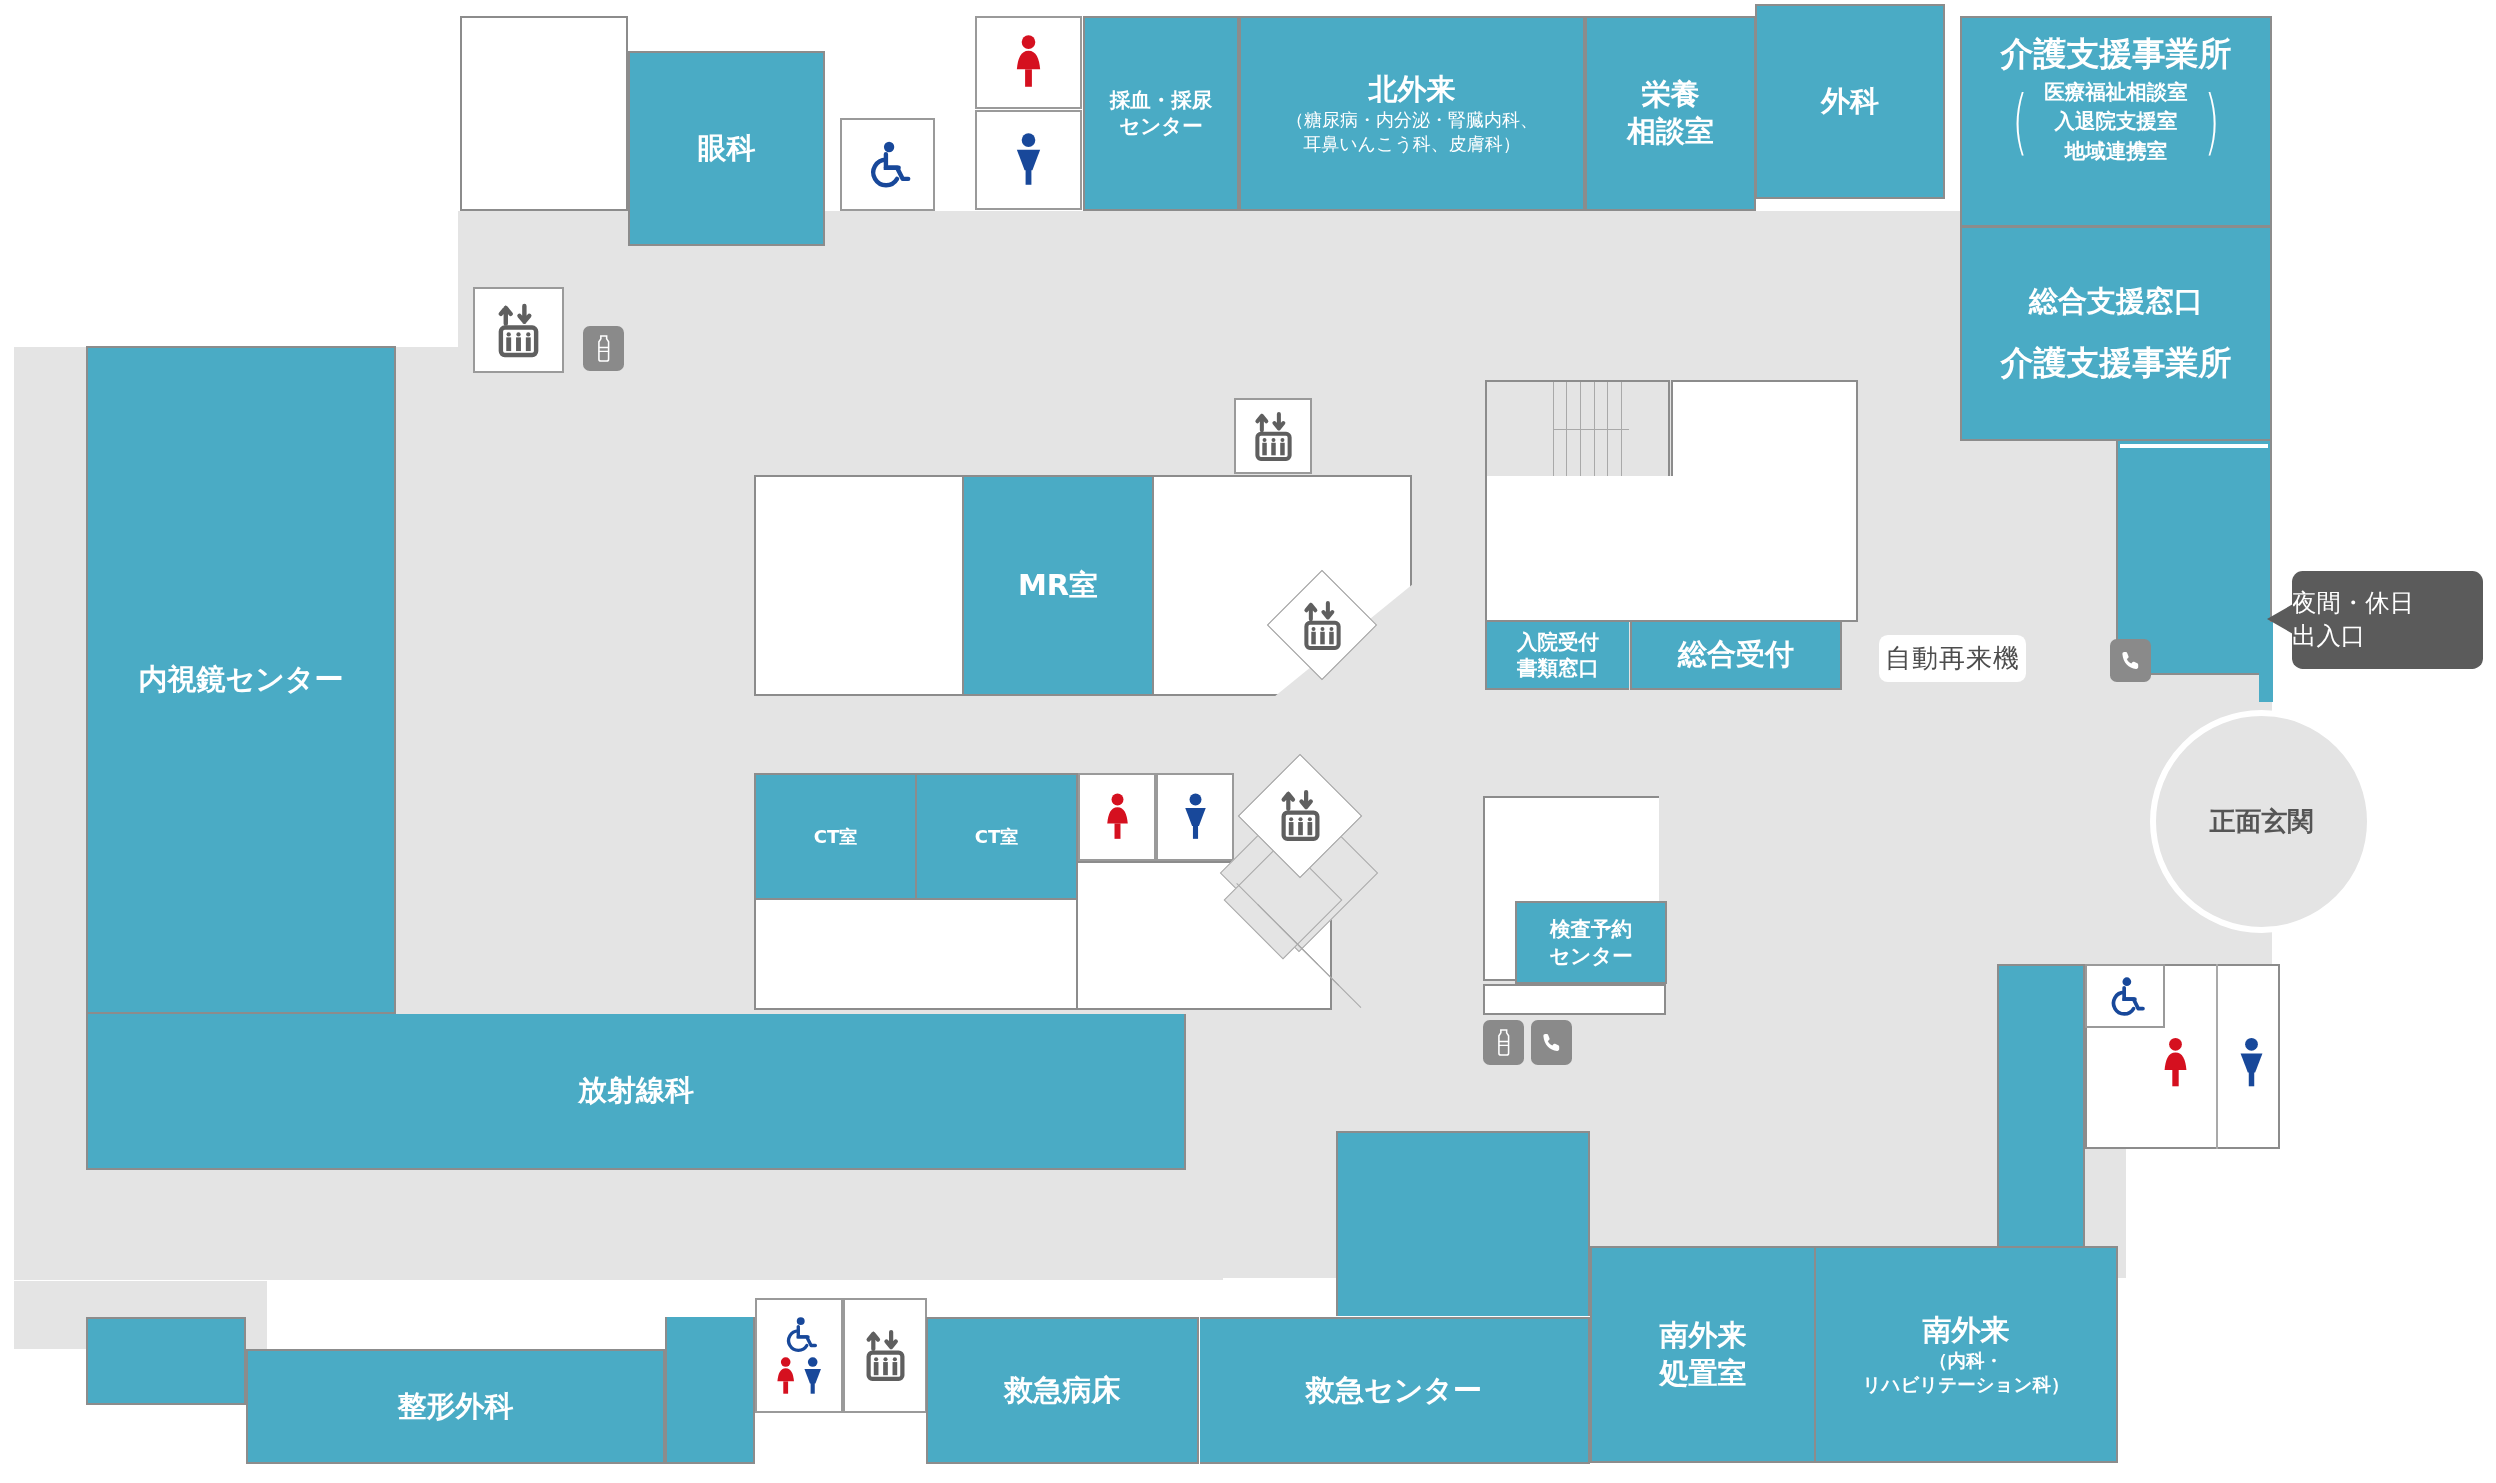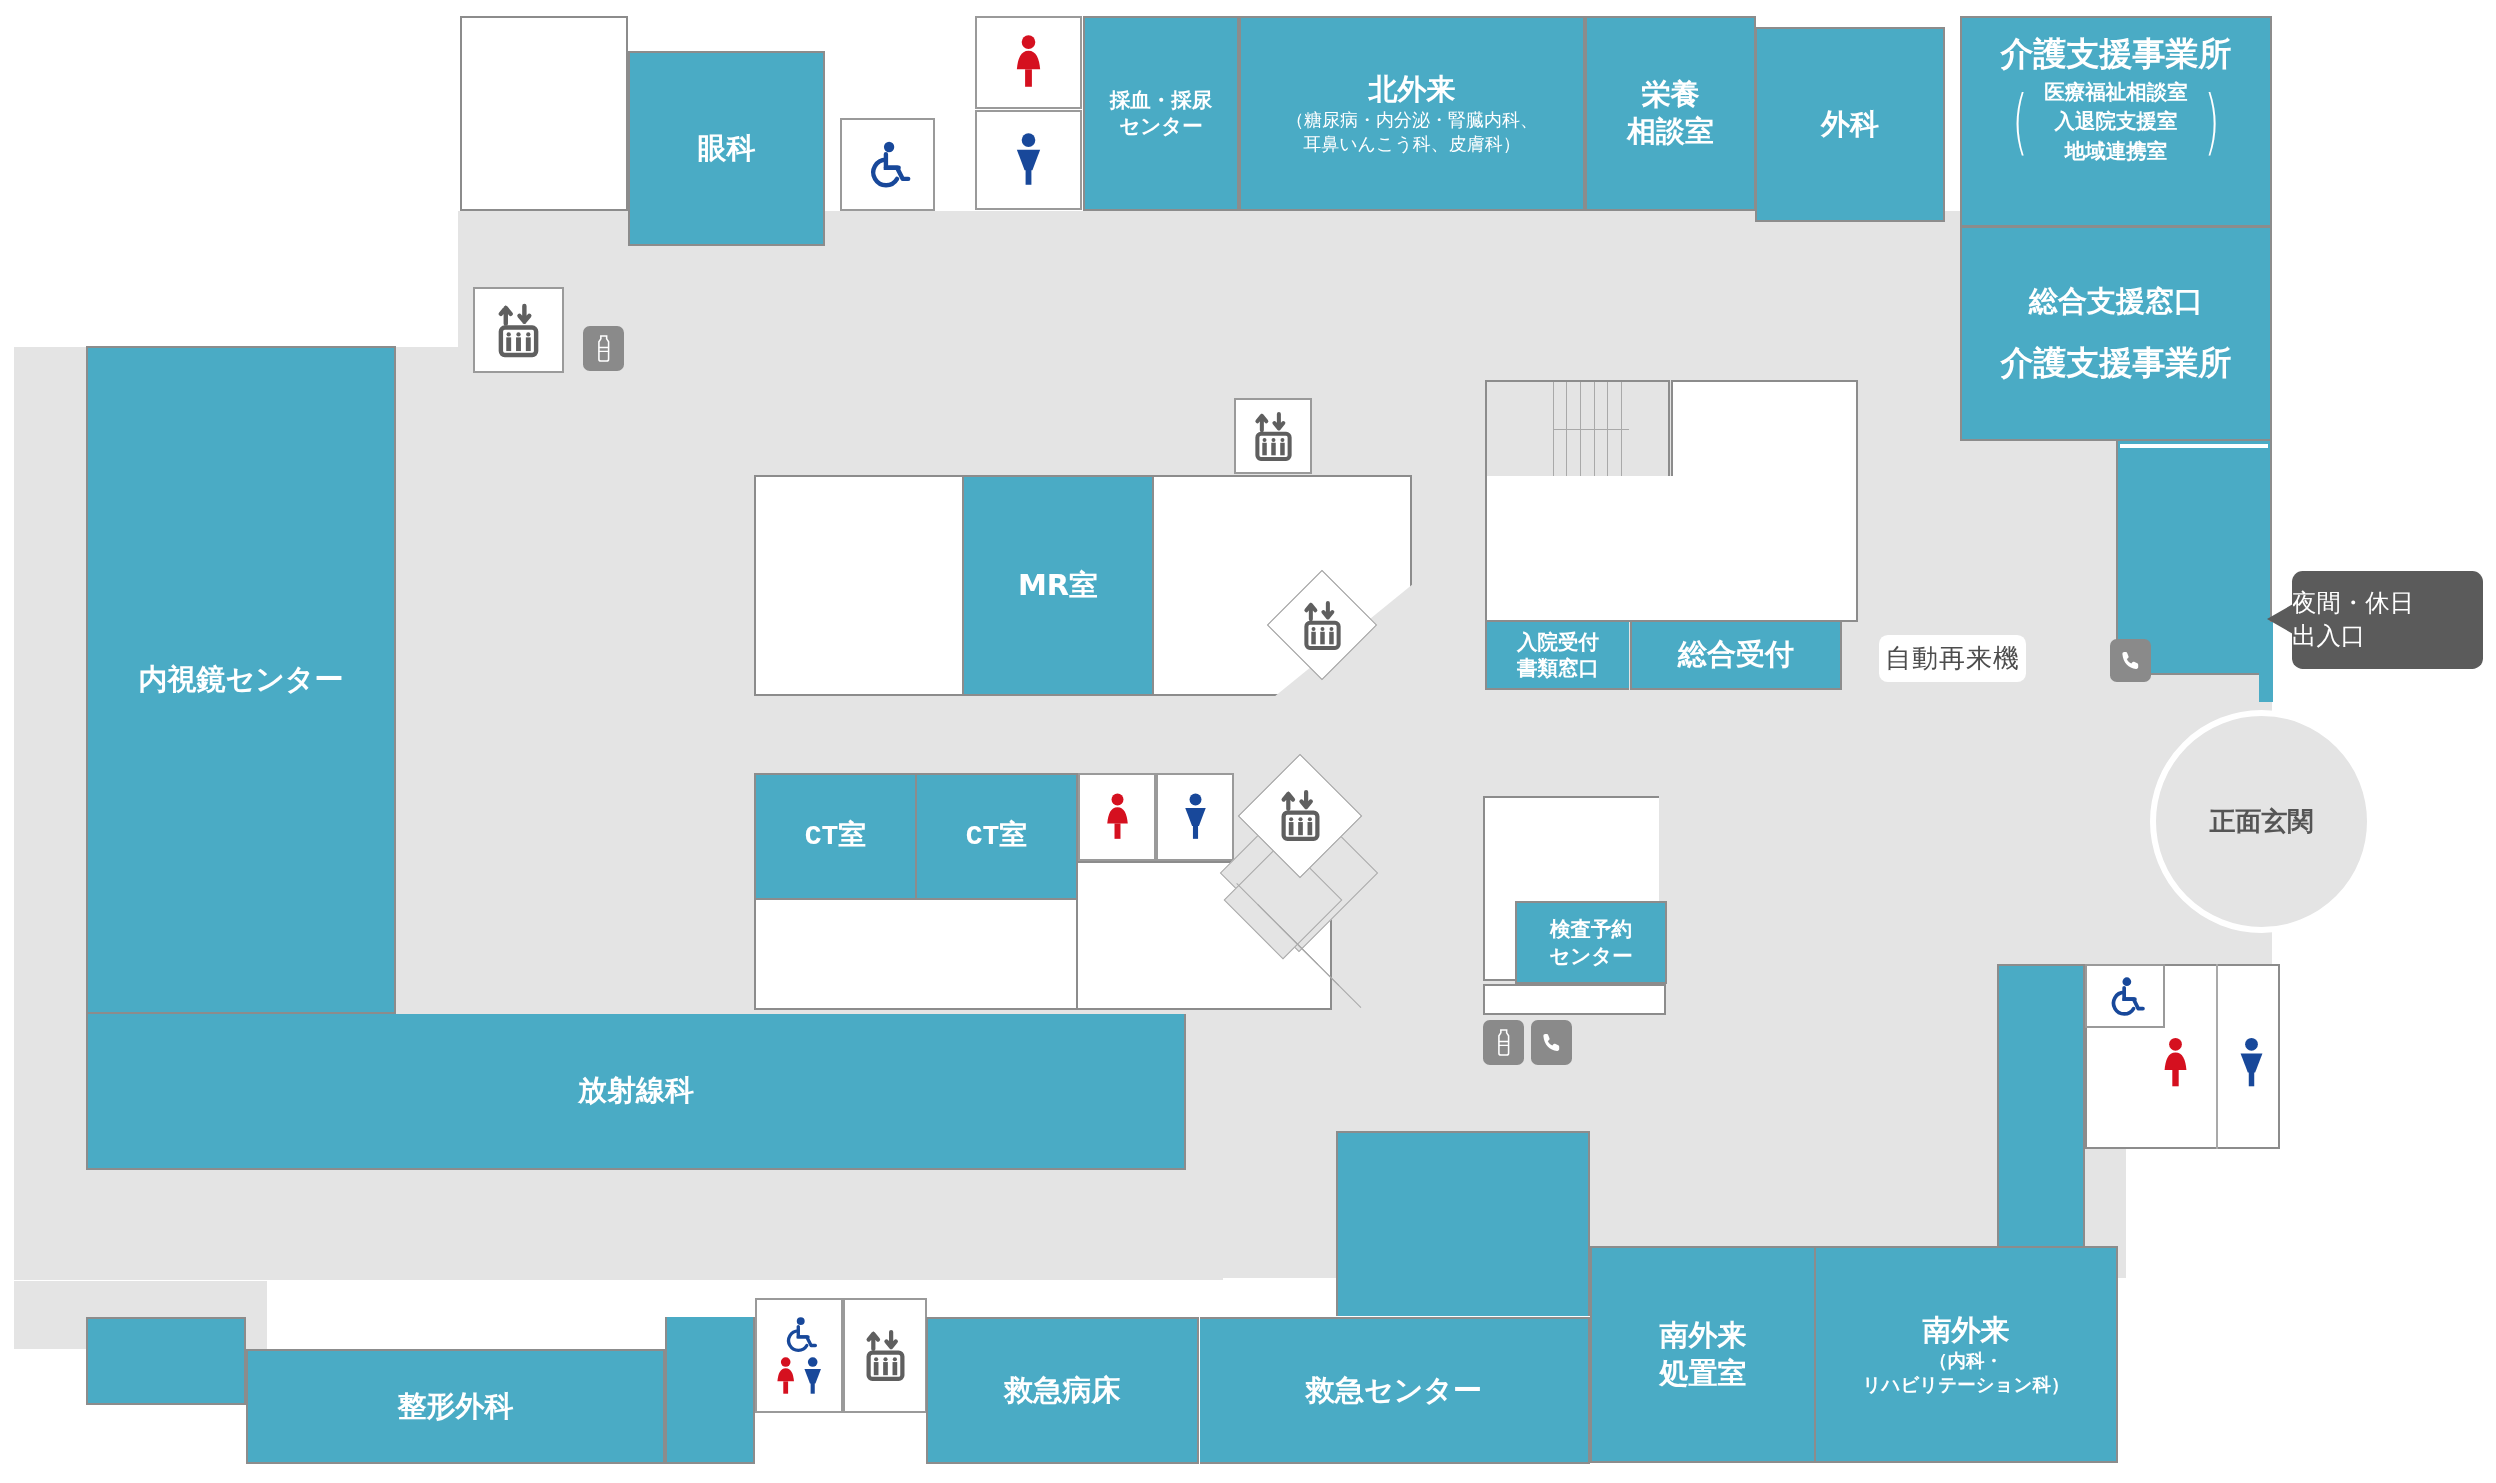--- a/index.html
+++ b/index.html
@@ -11,21 +11,21 @@
   .corr{background:#e4e4e4;}                       
   .room{background:#4aabc5;border:2px solid #8c8c8c;color:#ffffff;
         display:flex;flex-direction:column;align-items:center;justify-content:center;
         text-align:center;line-height:1.28;font-weight:bold;}
   .white{background:#ffffff;border:2px solid #8c8c8c;}
   .nb-l{border-left:none;} .nb-r{border-right:none;}
   .nb-t{border-top:none;} .nb-b{border-bottom:none;}
 
   .t-xxl{font-size:33px;}
   .t-xl{font-size:29px;}
-  .t-lg{font-size:28px;font-family:Liberation Mono, monospace;}
+  .t-lg{font-size:18px;}
   .t-sm{font-size:20.5px;}
   .sub{font-weight:normal;font-size:18px;line-height:1.3;}
   .sub-sm{font-weight:bold;font-size:18.5px;line-height:1.3;}
 
   
   .paren{display:flex;align-items:center;justify-content:center;gap:9.8px;margin-top:3.9px;}
   .paren .brace{font-size:72px;font-weight:300;line-height:.72;transform:scaleX(.55);}
   .paren .inner{display:flex;flex-direction:column;gap:2.9px;font-size:20.5px;font-weight:bold;}
 
   
@@ -115,21 +115,21 @@
     <span class="t-xl">北外来</span>
     <span class="sub">（糖尿病・内分泌・腎臓内科、</span>
     <span class="sub">耳鼻いんこう科、皮膚科）</span>
   </div>
 
   <div class="blk room t-xl" style="left:1585px;top:15.6px;width:171px;height:195px;">
     <span>栄養</span>
     <span>相談室</span>
   </div>
 
-  <div class="blk room t-xl" style="left:1755px;top:27px;width:190px;height:195px;">
+  <div class="blk room t-xl" style="left:1755px;top:4px;width:190px;height:195px;">
     <span>外科</span>
   </div>
 
   <div class="blk room" style="left:1960px;top:15.6px;width:312px;height:211px;justify-content:flex-start;padding-top:15.6px;">
     <span class="t-xxl">介護支援事業所</span>
     <div class="paren">
       <span class="brace">(</span>
       <div class="inner">
         <span>医療福祉相談室</span>
         <span>入退院支援室</span>

